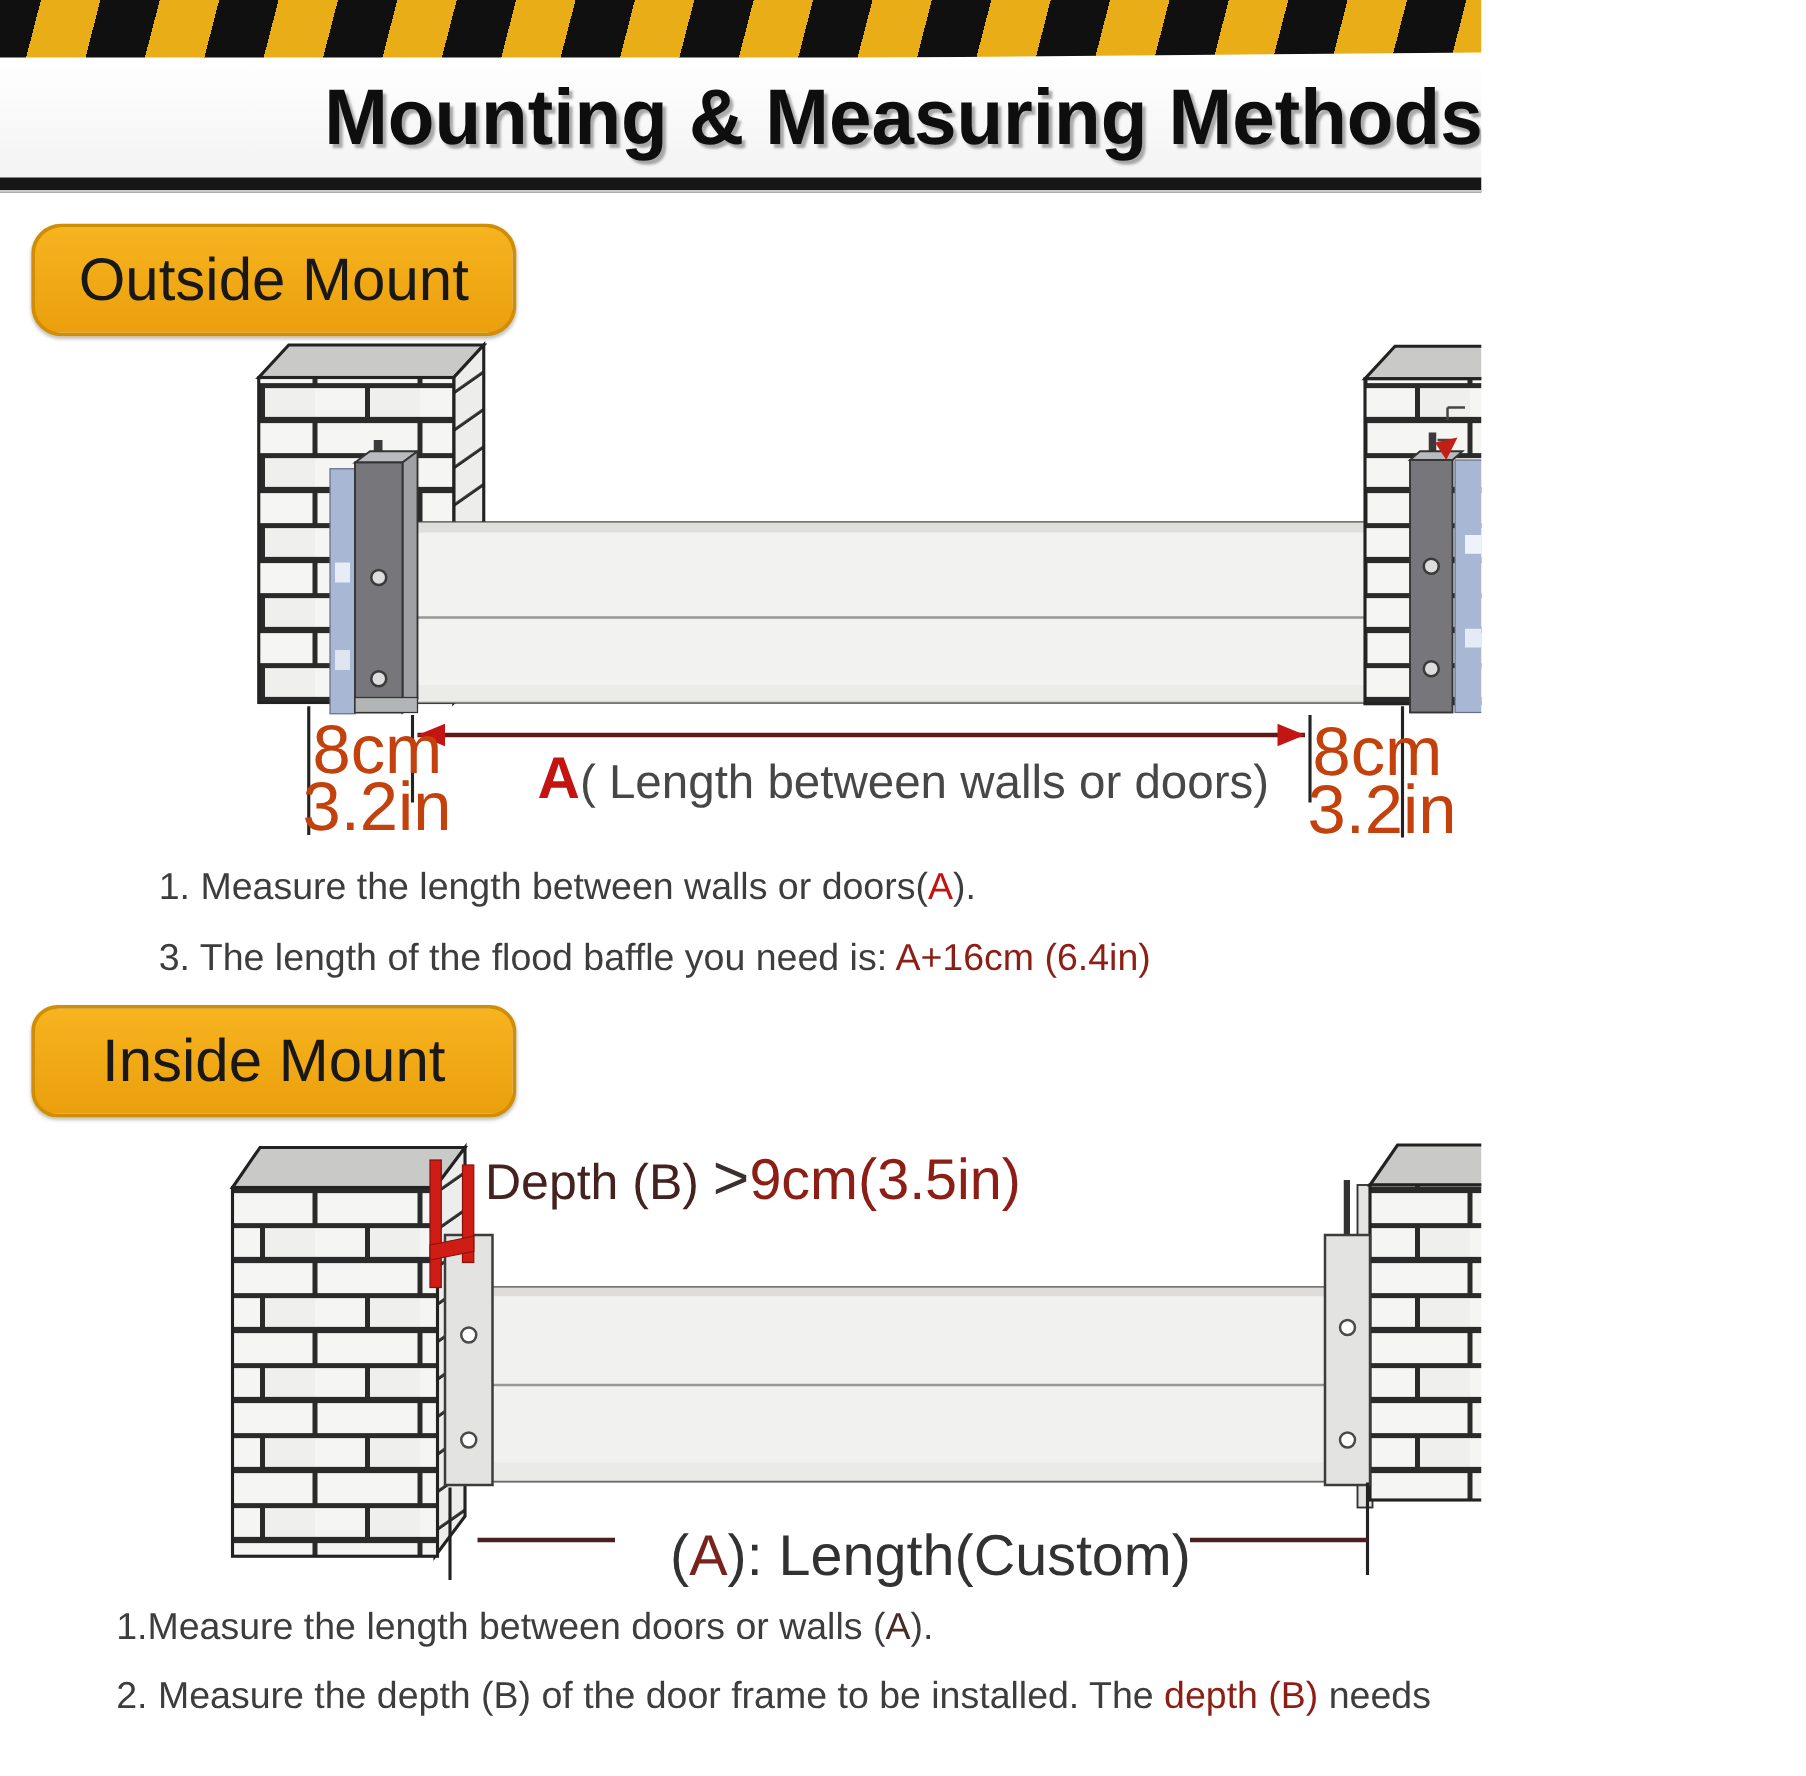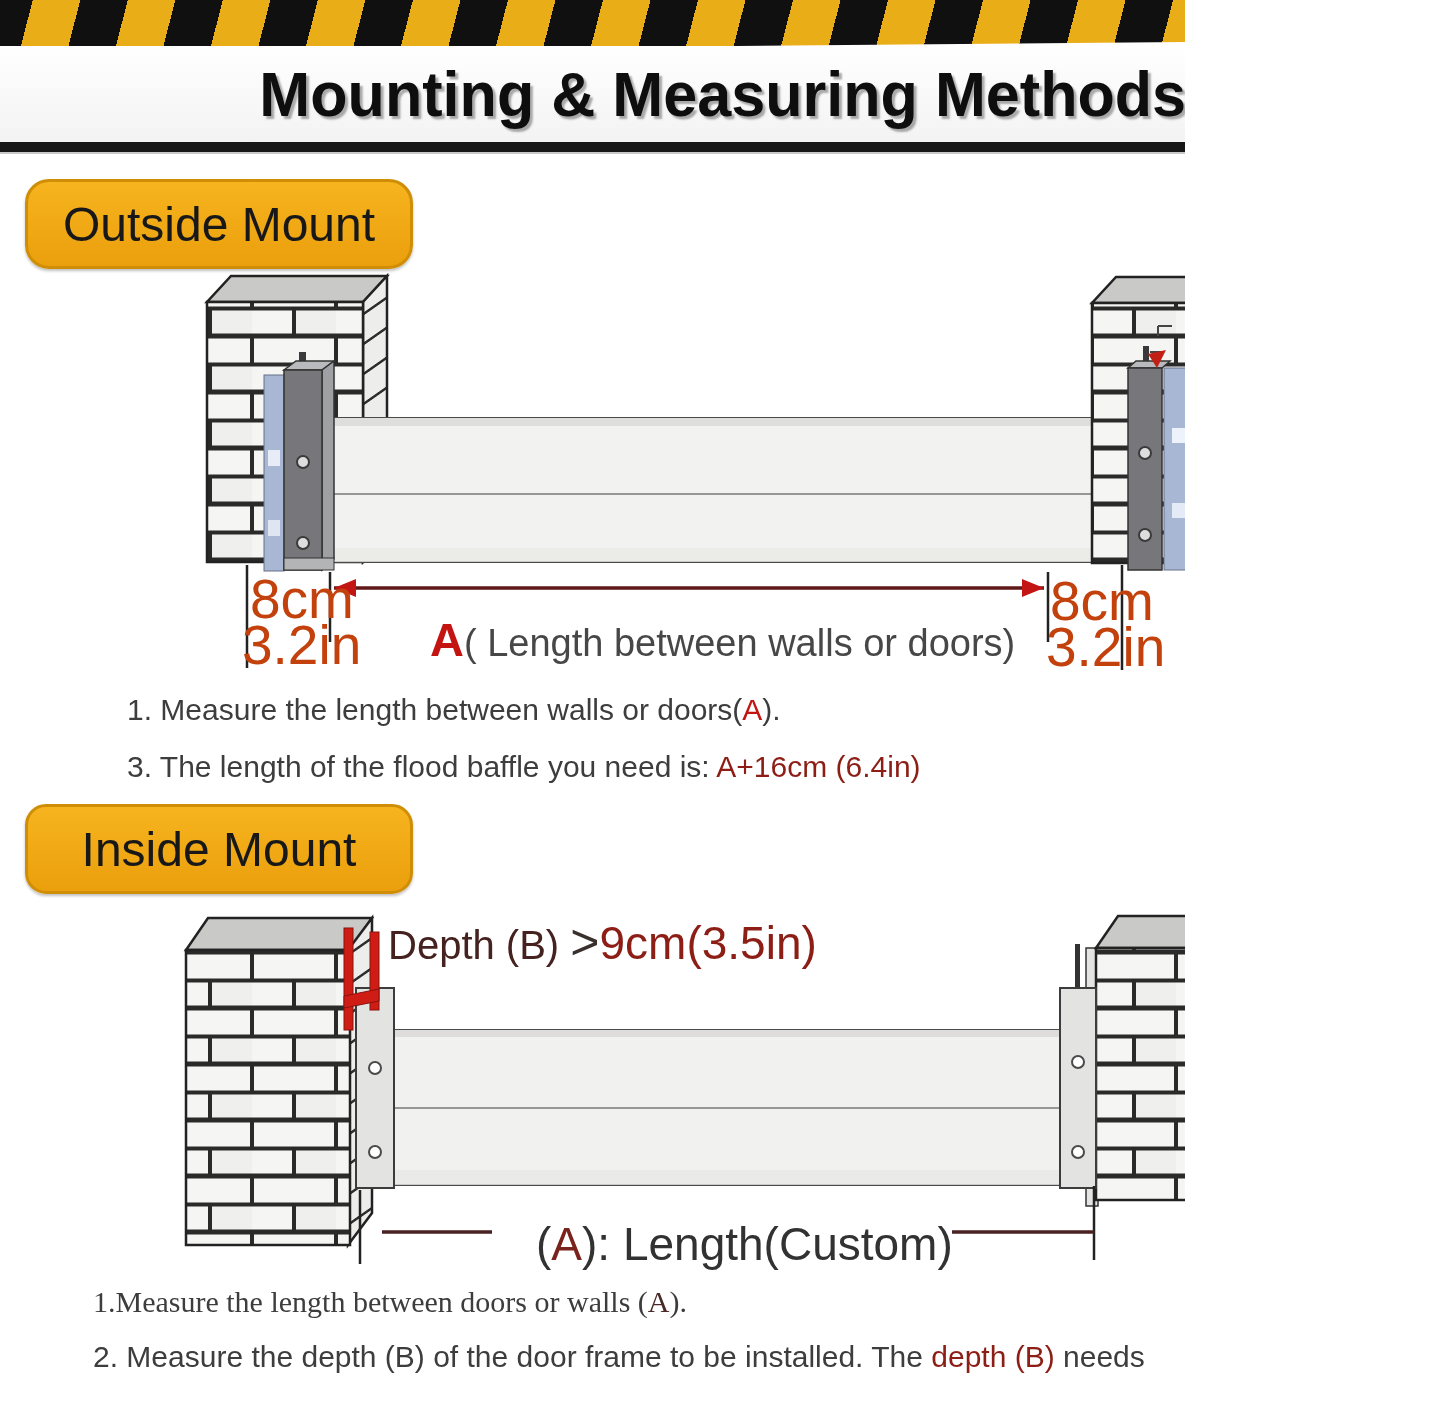--- a/index.html
+++ b/index.html
@@ -32,34 +32,34 @@
   #outside-svg{top:270px;height:400px;}
   #inside-svg{top:900px;height:395px;}
 
   
   .lbl{position:absolute;white-space:nowrap;line-height:1.05;color:#2e2e2e;}
   .dim{font-size:55px;color:#c2410c;}
   #o-left-cm{left:250px;top:571px;}
   #o-left-in{left:242px;top:617px;}
   #o-right-cm{left:1050px;top:573px;}
   #o-right-in{left:1046px;top:619px;}
-  #o-span-label{left:430px;top:615px;font-size:38px;color:#474747;}
+  #o-span-label{left:430px;top:597px;font-size:38px;color:#474747;}
   #o-span-label .red-a{font-size:47px;font-weight:bold;color:#c31412;}
   .step{font-size:30px;color:#3d3d3d;}
   #o-step1{left:127px;top:694px;}
   #o-step2{left:127px;top:751px;}
   .red-strong{color:#c31412;}
   .maroon{color:#8c1e15;}
   .dark-maroon{color:#4a2a26;}
   #i-depth-label{left:388px;top:916px;font-size:40px;color:#45221f;}
   #i-depth-label .gt{font-size:50px;color:#3a302c;}
   #i-depth-label .val{font-size:46px;color:#8c1e15;}
   #i-length-label{left:536px;top:1220px;font-size:46px;color:#323232;}
   #i-length-label .a{color:#79231d;}
-  #i-step1{left:93px;top:1286px;font-family:Liberation Serif, serif;}
+  #i-step1{left:93px;top:1286px;}
   #i-step2a{left:93px;top:1341px;}
   #i-step2b{left:57px;top:1383px;}
 </style>
 </head>
 <body>
 
 <div class="page">
 
   <div class="hazard"></div>
   <div class="title-band">

